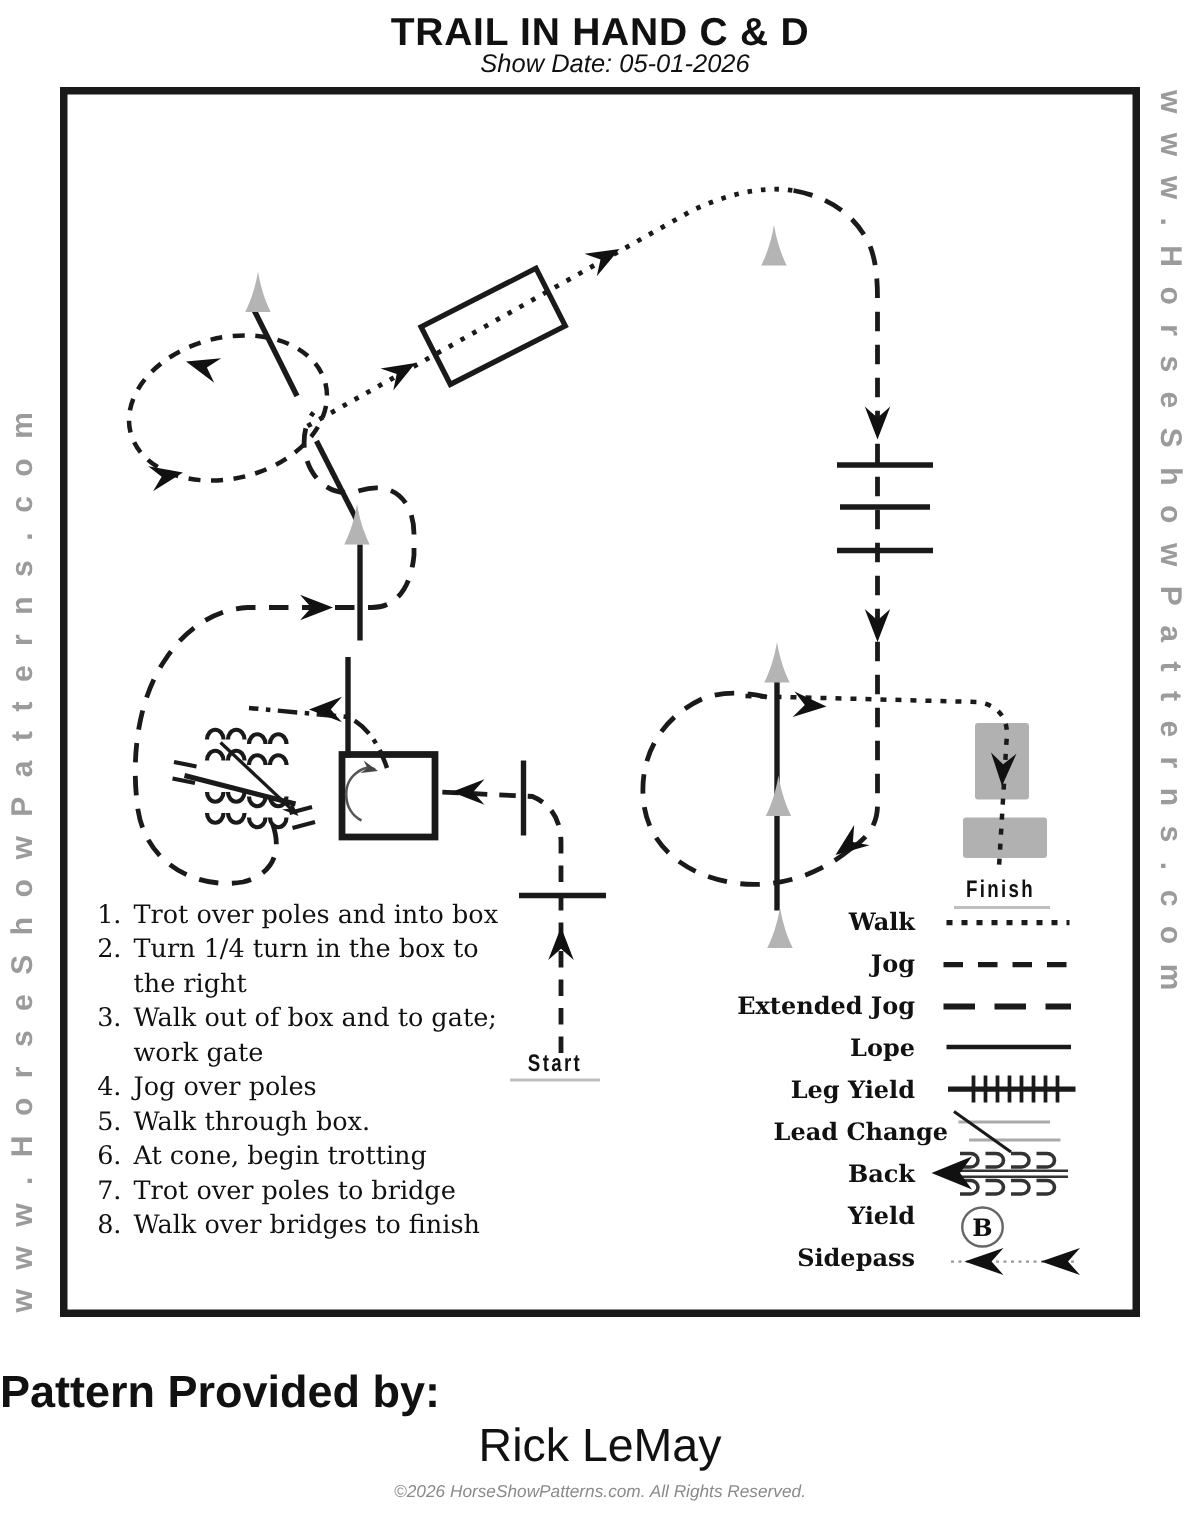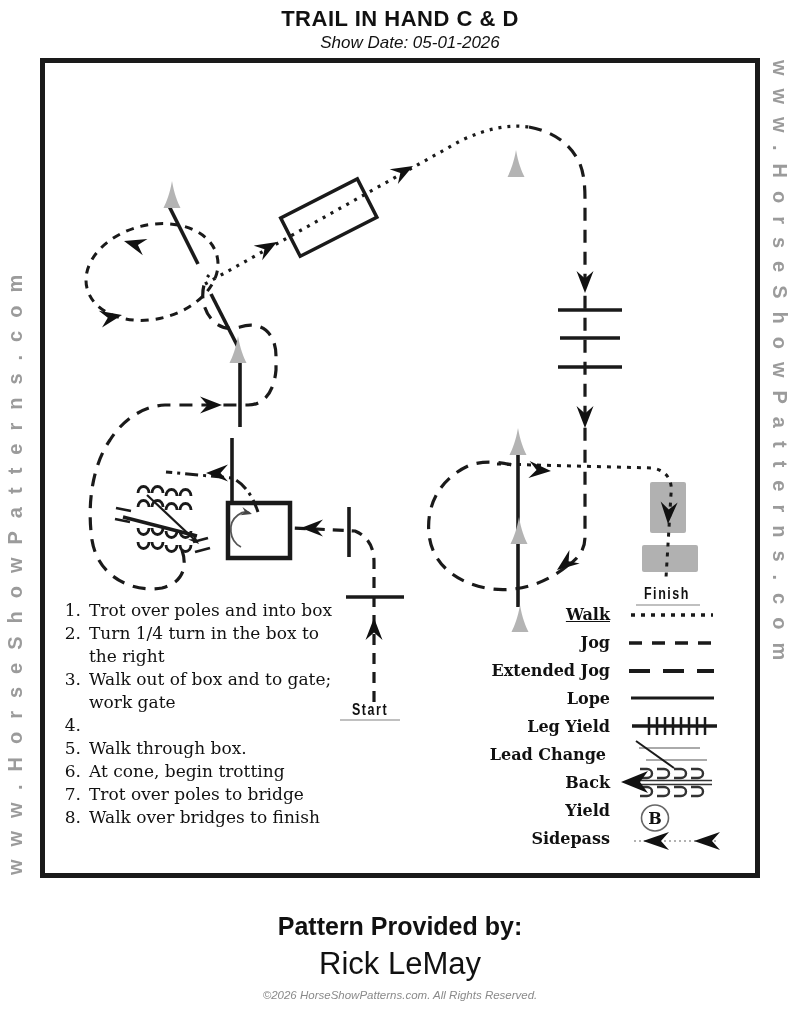--- a/index.html
+++ b/index.html
@@ -4,21 +4,21 @@
 <style>
   * { margin:0; padding:0; box-sizing:border-box; }
   html,body { background:#fff; }
   #page {
     position:relative; width:800px; height:1013px; background:#fff;
     font-family:"Liberation Sans", sans-serif; color:#111; overflow:hidden;
   }
   .abs { position:absolute; }
 
   .title { top:6px; left:0; width:100%; text-align:center;
-    font-size:22px; font-weight:bold; letter-spacing:.5px; }
+    font-size:26px; font-weight:bold; letter-spacing:.5px; }
   .subtitle { top:33px; left:0; width:100%; text-align:center;
     font-size:17px; font-style:italic;padding-left:20px; }
 
   .pattern-border { left:40px; top:58px; width:720px; height:820px;
     border:5px solid #1a1a1a; background:transparent; }
 
   .watermark { top:60px; height:815px; color:#9b9b9b; font-weight:bold;
     font-size:20px; letter-spacing:13px; writing-mode:vertical-rl;
     text-align:left; white-space:nowrap; }
   .wm-left  { left:4px;  transform:rotate(180deg); }
@@ -37,22 +37,22 @@
     transform:scaleX(.78); transform-origin:center; white-space:nowrap; }
   .label-underline { height:2px; background:#c0c0c0; }
 
   .legend-label { width:220px; text-align:right;
     font-family:"DejaVu Serif","Liberation Serif",serif;
     font-weight:bold; font-size:16px; white-space:nowrap; }
 
   .pattern-code { top:886px; left:560px; width:208px; text-align:right;
     font-size:15px; font-weight:bold; }
 
-  .provided-by { top:912px; left:0; width:100%; text-align:center;
-    font-size:25px; font-weight:bold; }
+  .provided-by { top:912px; left:0; width:100%; text-align:left;
+    font-size:30px; font-weight:bold; }
   .provider-name { top:946px; left:0; width:100%; text-align:center;
     font-size:31px; }
   .copyright { top:989px; left:0; width:100%; text-align:center;
     font-size:11.5px; font-style:italic; color:#8a8a8a; }
 </style>
 </head>
 <body>
 
 <div id="page">
 
@@ -214,20 +214,21 @@
     <div class="instr-row">
         <span class="instr-num">2.</span>
         <span class="instr-text">Turn 1/4 turn in the box to the right</span>
       </div>
     <div class="instr-row">
         <span class="instr-num">3.</span>
         <span class="instr-text">Walk out of box and to gate; work gate</span>
       </div>
     <div class="instr-row">
         <span class="instr-num">4.</span>
+        <span class="instr-text">Jog over poles</span>
       </div>
     <div class="instr-row">
         <span class="instr-num">5.</span>
         <span class="instr-text">Walk through box.</span>
       </div>
     <div class="instr-row">
         <span class="instr-num">6.</span>
         <span class="instr-text">At cone, begin trotting</span>
       </div>
     <div class="instr-row">
@@ -239,26 +240,26 @@
         <span class="instr-text">Walk over bridges to finish</span>
       </div>
   </div>
 
   <div class="abs course-label" style="left:340px; top:701px; width:60px; text-align:center;">Start</div>
   <div class="abs label-underline" style="left:340px; top:719px; width:60px;"></div>
 
   <div class="abs course-label" style="left:636px; top:585px; width:62px; text-align:center;">Finish</div>
   <div class="abs label-underline" style="left:636px; top:604px; width:64px;"></div>
 
-  <div class="abs legend-label" style="left:390px; top:605px;text-decoration:underline;">Walk</div>
+  <div class="abs legend-label" style="left:390px; top:605px;">Walk</div>
   <div class="abs legend-label" style="left:390px; top:633px;">Jog</div>
   <div class="abs legend-label" style="left:390px; top:661px;">Extended Jog</div>
   <div class="abs legend-label" style="left:390px; top:689px;">Lope</div>
   <div class="abs legend-label" style="left:390px; top:717px;">Leg Yield</div>
-  <div class="abs legend-label" style="left:386px; top:745px;text-align:right;">Lead Change</div>
+  <div class="abs legend-label" style="left:412px; top:745px;text-align:right;">Lead Change</div>
   <div class="abs legend-label" style="left:390px; top:773px;">Back</div>
   <div class="abs legend-label" style="left:390px; top:801px;">Yield</div>
   <div class="abs legend-label" style="left:390px; top:829px;">Sidepass</div>
 
   <div class="abs provided-by">Pattern Provided by:</div>
   <div class="abs provider-name">Rick LeMay</div>
   <div class="abs copyright">©2026 HorseShowPatterns.com. All Rights Reserved.</div>
 
 </div>
 

